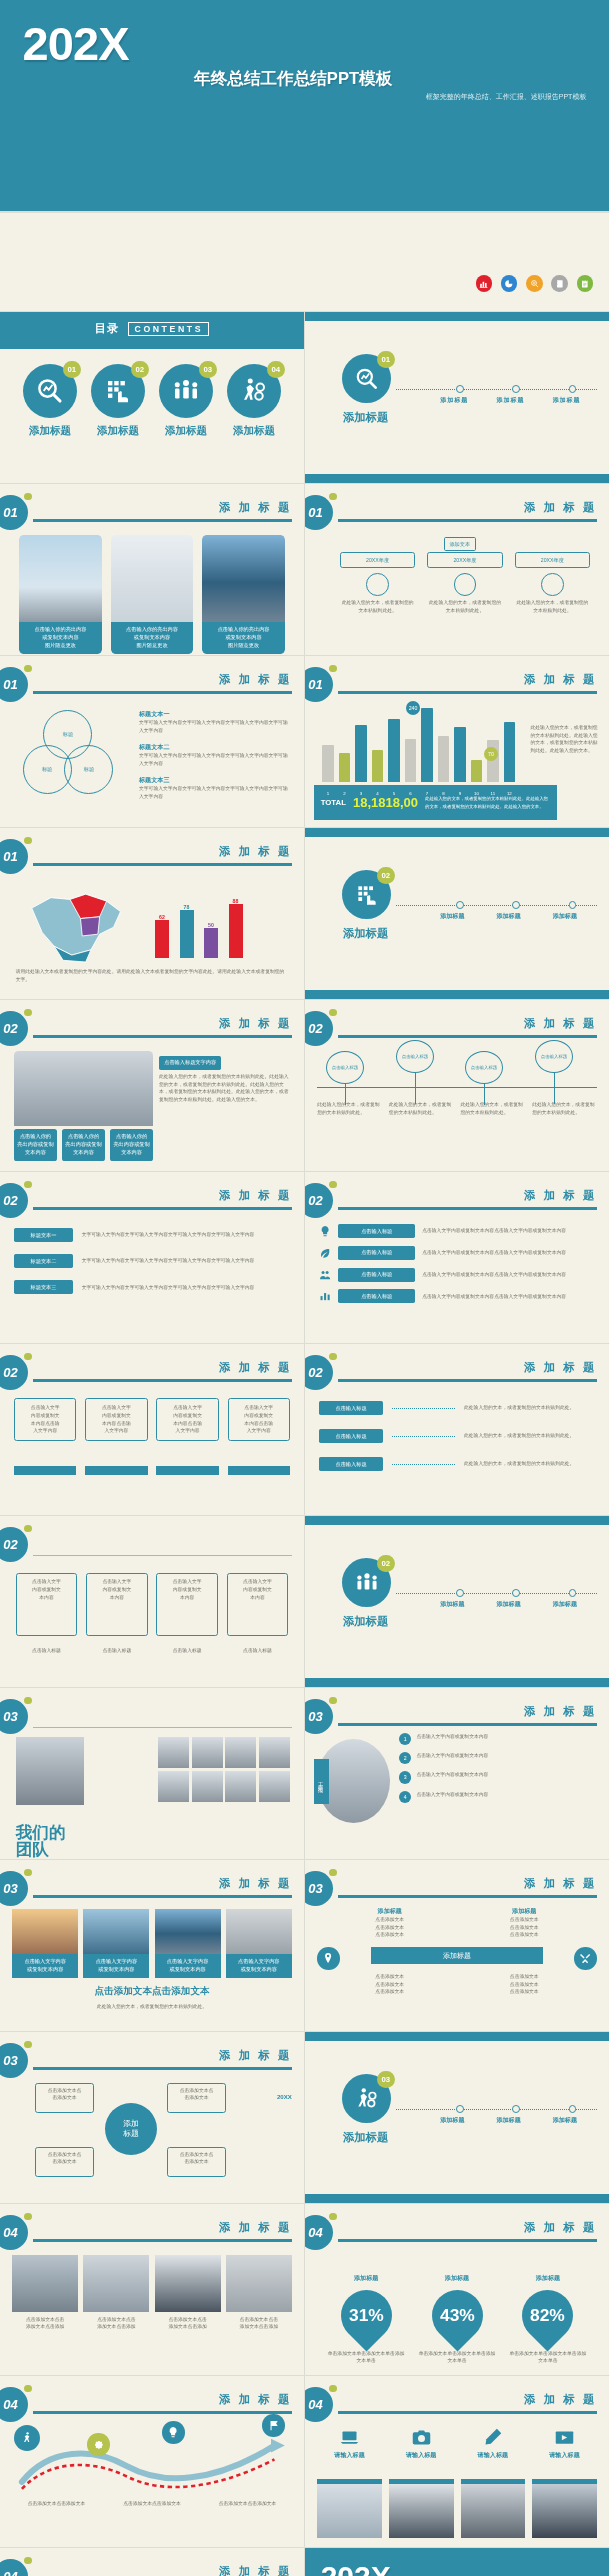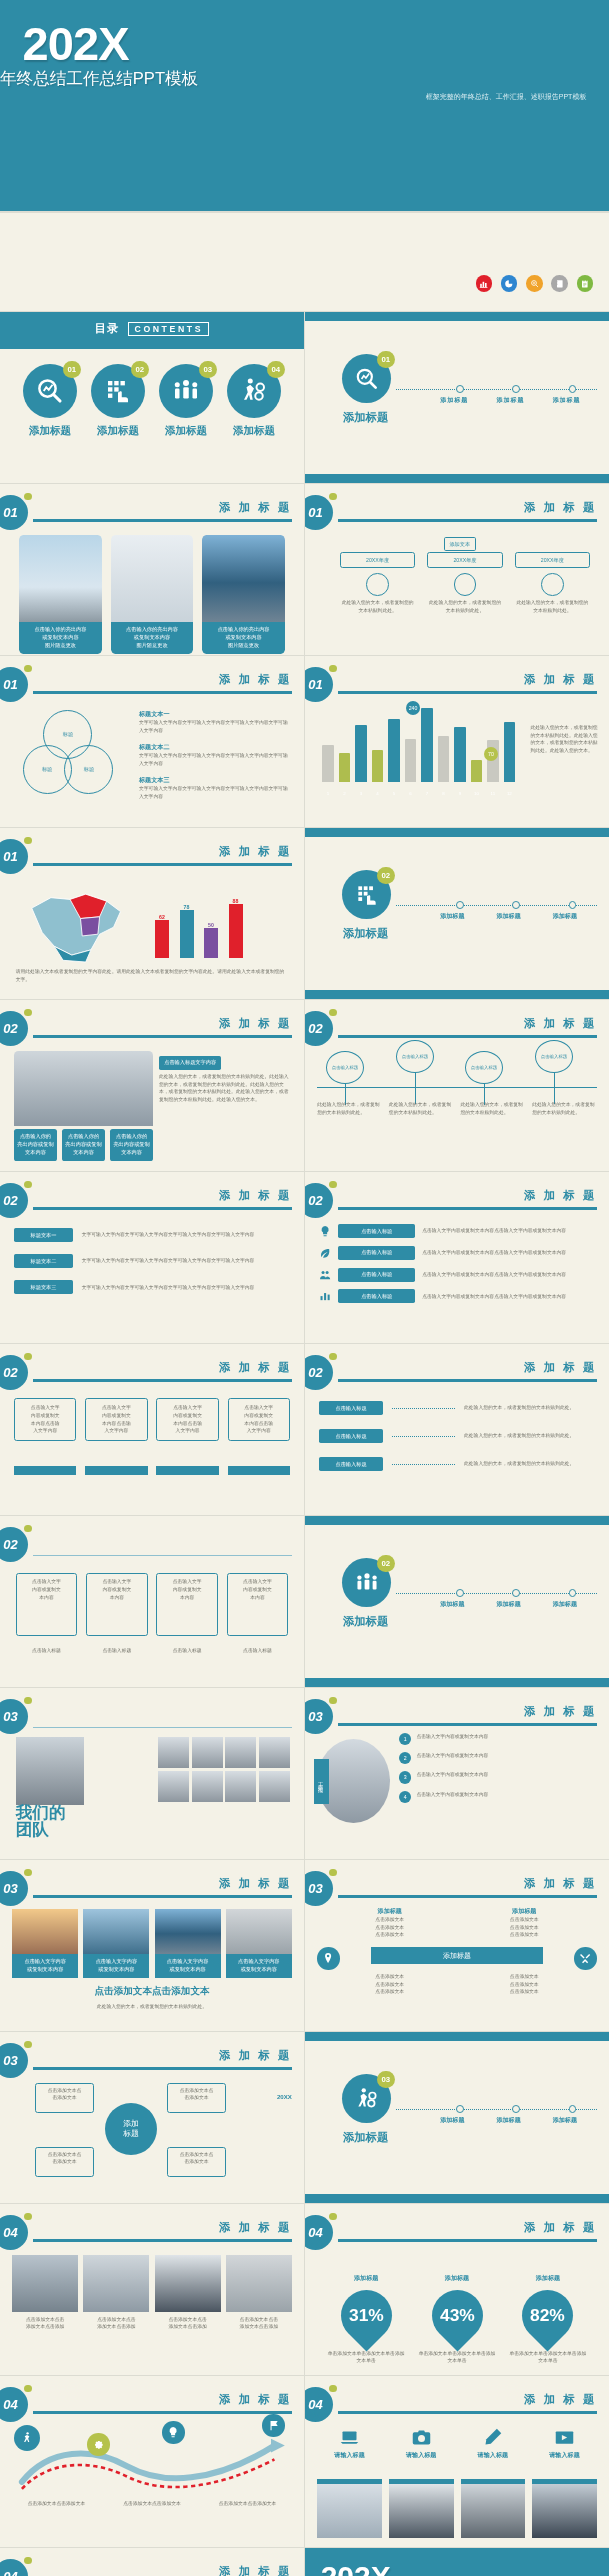--- a/index.html
+++ b/index.html
@@ -26,22 +26,22 @@
   .cover-band {
     position:absolute; left:0; top:0; width:100%; height:78%;
     background:#2E8CA6;
   }
   .cover-year {
     position:absolute; left:22.6px; top:15.7px;
     font-size:47px; font-weight:bold; color:#fff; letter-spacing:-0.9px;
     text-shadow:0.9px 1.7px 1.7px rgba(0,0,0,.18);
   }
   .cover-sub {
-    position:absolute; left:0; right:22.6px; top:68px; text-align:left;
-    font-size:16.6px; font-weight:normal; color:#fff;
+    position:absolute; left:0; right:22.6px; top:68px; text-align:center;
+    font-size:16.6px; font-weight:bold; color:#fff;
     text-shadow:0.9px 0.9px 1.7px rgba(0,0,0,.2);
   }
   .cover-sub2 {
     position:absolute; left:0; right:22.6px; top:92px; text-align:right;
     font-size:7px; color:#dff0f4;
   }
   .cover-icons {
     position:absolute; right:14px; bottom:10.5px;
     display:flex; gap:8.7px;
   }
@@ -355,20 +355,25 @@
           <div class="bar" style="height: 74px; background: rgb(46, 140, 166);"></div>
           <div class="bar" style="height: 46px; background: rgb(201, 201, 193);"></div>
           <div class="bar" style="height: 55px; background: rgb(46, 140, 166);"></div>
           <div class="bar" style="height: 21.6px; background: rgb(174, 189, 78);"></div>
           <div class="bar" style="height: 42px; background: rgb(201, 201, 193);"></div>
           <div class="bar" style="height: 60px; background: rgb(46, 140, 166);"></div>
         </div>
       <div class="bubble" id="bar-ann-0" style="left:101px;top:45px;">240</div>
       <div class="bubble green" id="bar-ann-1" style="left:179px;top:91px;">70</div>
       <div style="position:absolute;right:10.5px;top:68px;width:68px;" class="sm-cn">此处输入您的文本，或者复制您的文本粘贴到此处。此处输入您的文本，或者复制您的文本粘贴到此处。此处输入您的文本。</div>
+      <div class="total-band">
+        <span class="total-lbl">TOTAL</span>
+        <span class="total-val">18,1818,00</span>
+        <span style="font-size:4.4px;color:#fff;line-height:1.6;">此处输入您的文本，或者复制您的文本粘贴到此处。此处输入您的文本，或者复制您的文本粘贴到此处。此处输入您的文本。</span>
+      </div>
       <div class="axis-nums" id="barchart-axis" style="bottom:31px;">
           <span>1</span>
           <span>2</span>
           <span>3</span>
           <span>4</span>
           <span>5</span>
           <span>6</span>
           <span>7</span>
           <span>8</span>
           <span>9</span>
@@ -657,21 +662,21 @@
       <div class="team-grid" style="top:49px">
         <div class="face"></div>
         <div class="face"></div>
         <div class="face"></div>
         <div class="face"></div>
         <div class="face"></div>
         <div class="face"></div>
         <div class="face"></div>
         <div class="face"></div>
       </div>
-      <div class="team-word" style="top:116px">
+      <div class="team-word" style="top:136px">
         <span>我们的</span><br>
         <span>团队</span>
       </div>
     </div>
 
     <div class="slide">
       <div class="sh-badge">03</div>
       <div class="sh-dot"></div>
       <div class="sh-title">添 加 标 题</div>
       <div class="sh-rule"></div>

